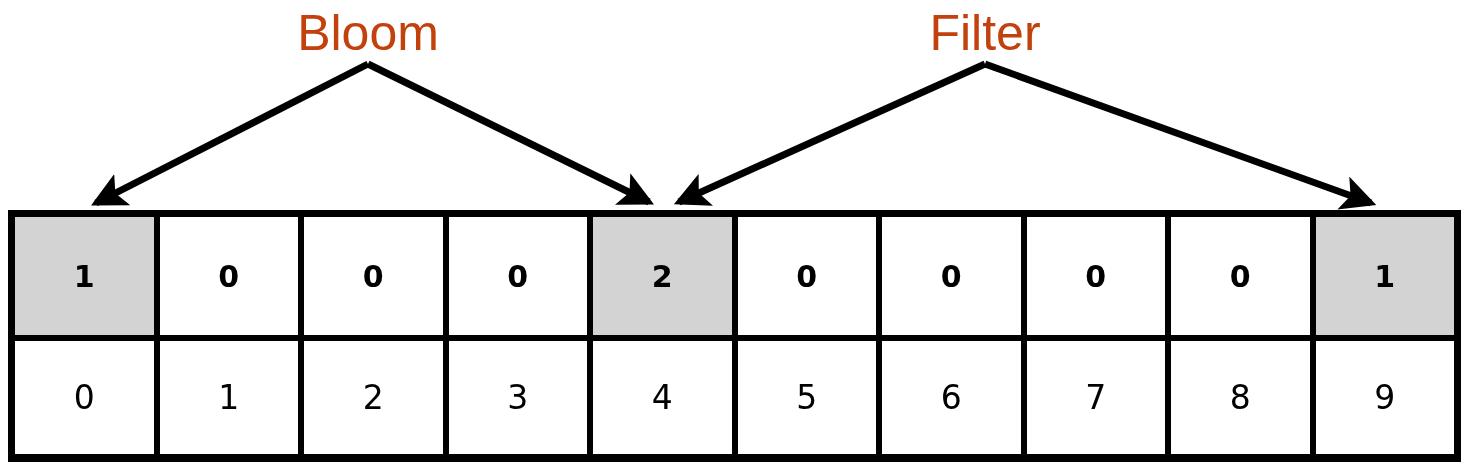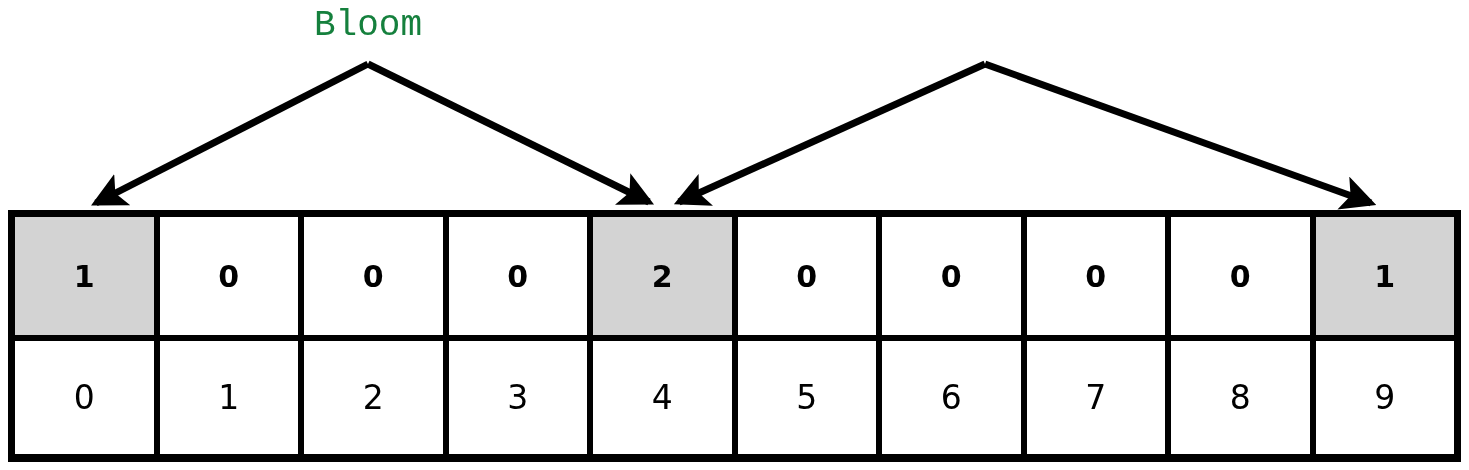--- a/index.html
+++ b/index.html
@@ -20,24 +20,24 @@
   #annotation-layer {
     position: absolute;
     left: 0;
     top: 0;
     width: 1469px;
     height: 470px;
     pointer-events: none;
   }
   .label-text {
     position: absolute;
-    font-family: Liberation Mono, monospace;
-    font-size: 36px;
+    font-family: Liberation Sans, sans-serif;
+    font-size: 50px;
     font-weight: 400;
-    color: #15803d;
+    color: #c2410c;
     line-height: 1;
     white-space: nowrap;
     text-align: center;
     letter-spacing: 0px;
   }
   #label-bloom {
     left: 228px;
     top: 8px;
     width: 280px;
   }
@@ -100,20 +100,21 @@
   .bit-cell.highlighted {
     background: #d3d3d3;
   }
 </style>
 </head>
 <body>
 
 <div id="stage">
 
   <div class="label-text" id="label-bloom">Bloom</div>
+  <div class="label-text" id="label-filter">Filter</div>
 
   <svg id="annotation-layer" viewBox="0 0 1469 470" width="1469" height="470" xmlns="http://www.w3.org/2000/svg">
     <defs>
       <marker id="arrowhead" markerWidth="5" markerHeight="5" refX="4.2" refY="2.5" orient="auto" markerUnits="strokeWidth">
         <path d="M0,0 L5,2.5 L0,5 L1.1,2.5 Z" fill="#000000"></path>
       </marker>
     </defs>
 
     <path d="M368,64 L96,203" stroke="#000000" stroke-width="7" fill="none" marker-end="url(#arrowhead)"></path>
 

